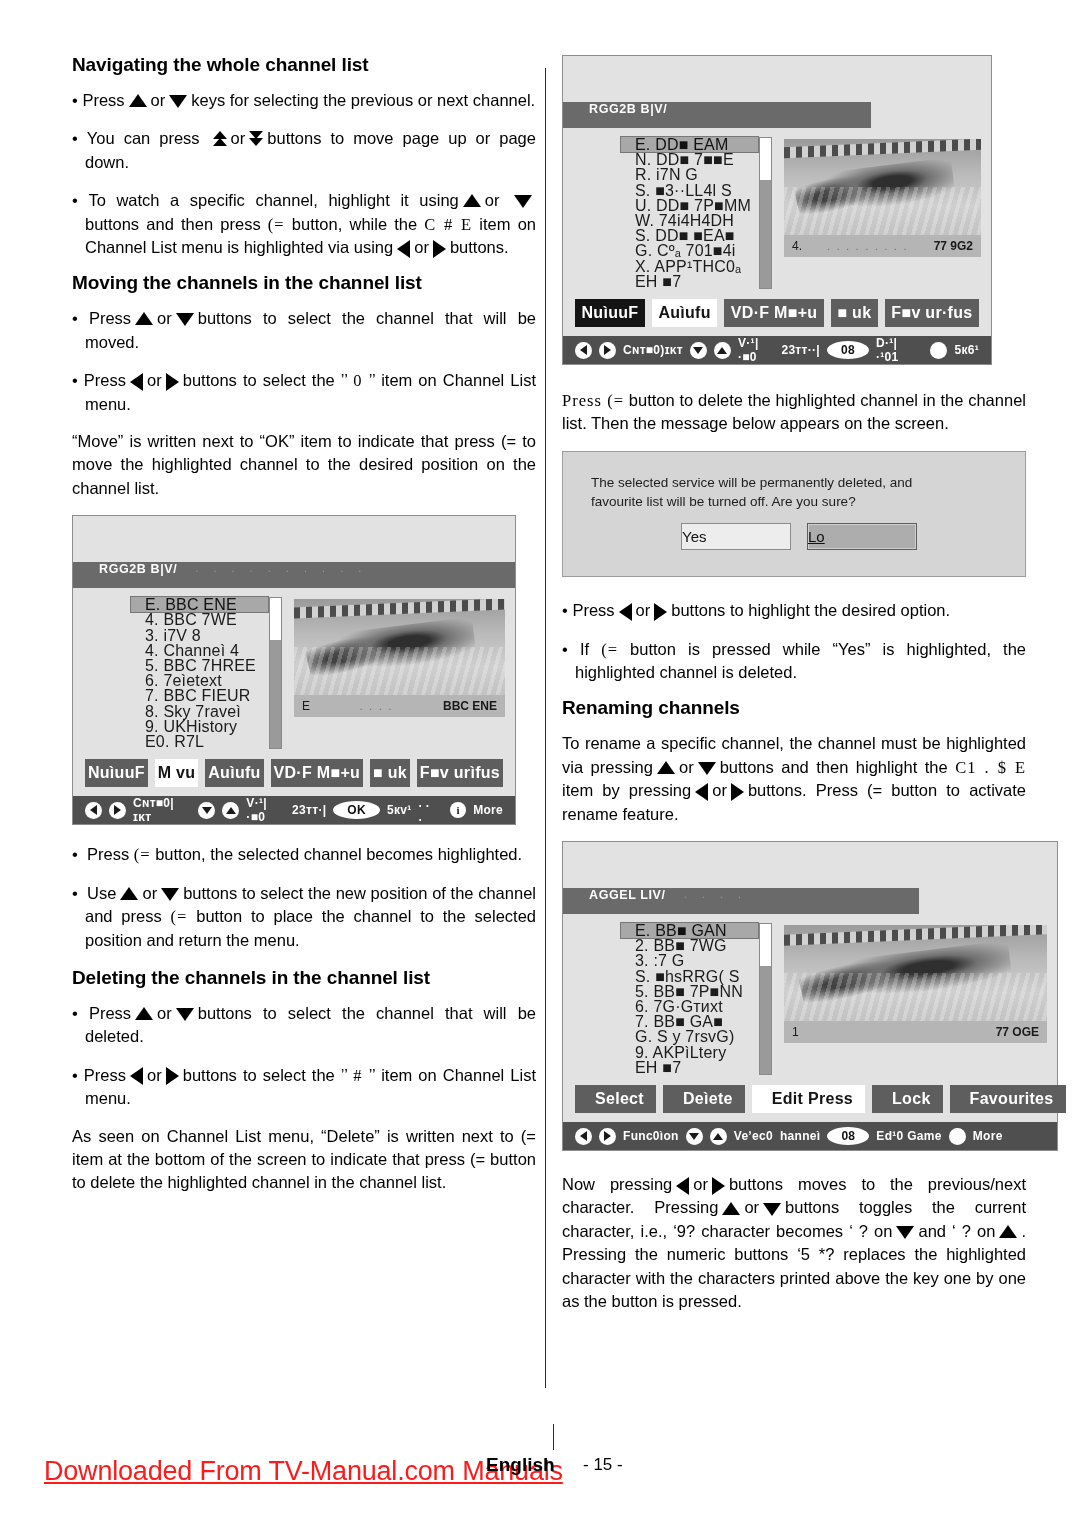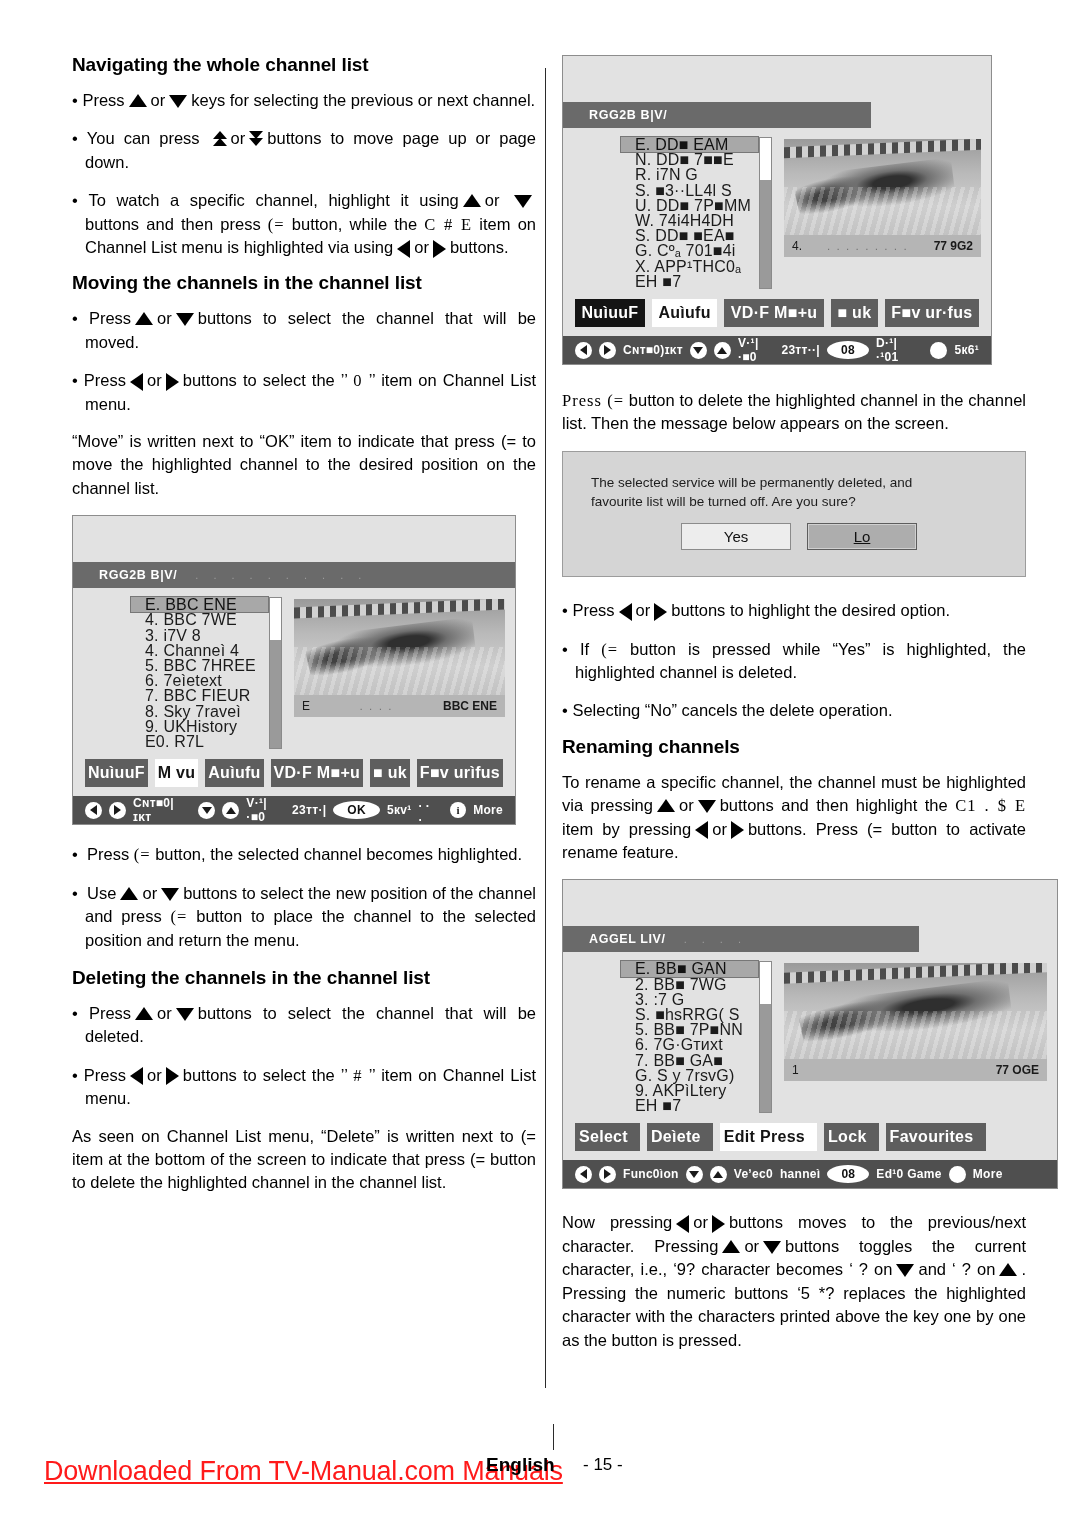--- a/index.html
+++ b/index.html
@@ -132,21 +132,21 @@
     box-sizing: border-box;
   }
   .tv-topstrip {
     height: 46px;
     background: #e2e2e2;
   }
   .tv-titlebar {
     height: 26px;
     background: #6a6a6a;
     display: flex;
-    align-items: center;
+    align-items: flex-start;
     color: #ffffff;
     font-size: 12.5px;
     font-weight: bold;
     letter-spacing: 0.6px;
     padding-left: 26px;
     box-sizing: border-box;
   }
   .tv-titlebar .dots {
     color: #9c9c9c;
     font-weight: normal;
@@ -264,21 +264,21 @@
     letter-spacing: 0.3px;
     padding: 5px 0;
     text-align: center;
     flex: 1 1 auto;
     white-space: nowrap;
     min-width: 0;
   }
   .tv-btn.dark   { background: #141414; }
   .tv-btn.active { background: #ffffff; color: #141414; }
   .tv-btn.plain  { background: #5e5e5e; }
-  .tv-btn.noflex { flex: 0 0 auto; padding-left: 4px; padding-right: 12px; }
+  .tv-btn.noflex { flex: 0 0 auto; padding-left: 20px; padding-right: 12px; }
   .tv-statusbar {
     background: #4f4f4f;
     color: #ffffff;
     height: 28px;
     display: flex;
     align-items: center;
     gap: 7px;
     padding: 0 12px;
     font-size: 12px;
     font-weight: bold;
@@ -332,21 +332,20 @@
     margin: 0 0 12px 0;
   }
   .dlg-btns {
     display: flex;
     gap: 16px;
     justify-content: center;
     padding-left: 10px;
   }
   .dlg-btn {
     min-width: 108px;
-    text-align: center;
     font-size: 15px;
     padding: 4px 0;
     background: #ededed;
     border: 1px solid #8b8b8b;
     color: #111;
   }
   .dlg-btn.hl {
     background: #adadad;
     border: 1px solid #5d5d5d;
     box-shadow: inset 0 0 0 1px #d0d0d0;
@@ -602,21 +601,20 @@
         <div class="dlg-btn">Yes</div>
         <div class="dlg-btn hl">Lo</div>
       </div>
     </div>
 
     <ul class="bullets" style="margin-top:22px;">
       <li class="bullet"><span>Press</span><span class="ar ar-lf"></span>or<span class="ar ar-rt"></span><span>buttons to highlight the desired option.</span></li>
       <li class="bullet"><span>If</span>
         <span class="serif-token">(=</span>
         <span>button is pressed while “Yes” is highlighted, the highlighted channel is deleted.</span></li>
-      <li class="bullet">Selecting “No” cancels the delete operation.</li>
     </ul>
 
     <h2 class="head tight" style="margin-top:14px;">Renaming channels</h2>
 
     <p class="body">
       <span>To rename a specific channel, the channel must be highlighted via pressing</span><span class="ar ar-up"></span>or<span class="ar ar-dn"></span><span>buttons and then highlight the</span>
       <span class="serif-token">C1   . $ E</span>
       <span>item by pressing</span><span class="ar ar-lf"></span>or<span class="ar ar-rt"></span><span>buttons. Press (=  button to activate rename feature.</span>
     </p>
 

